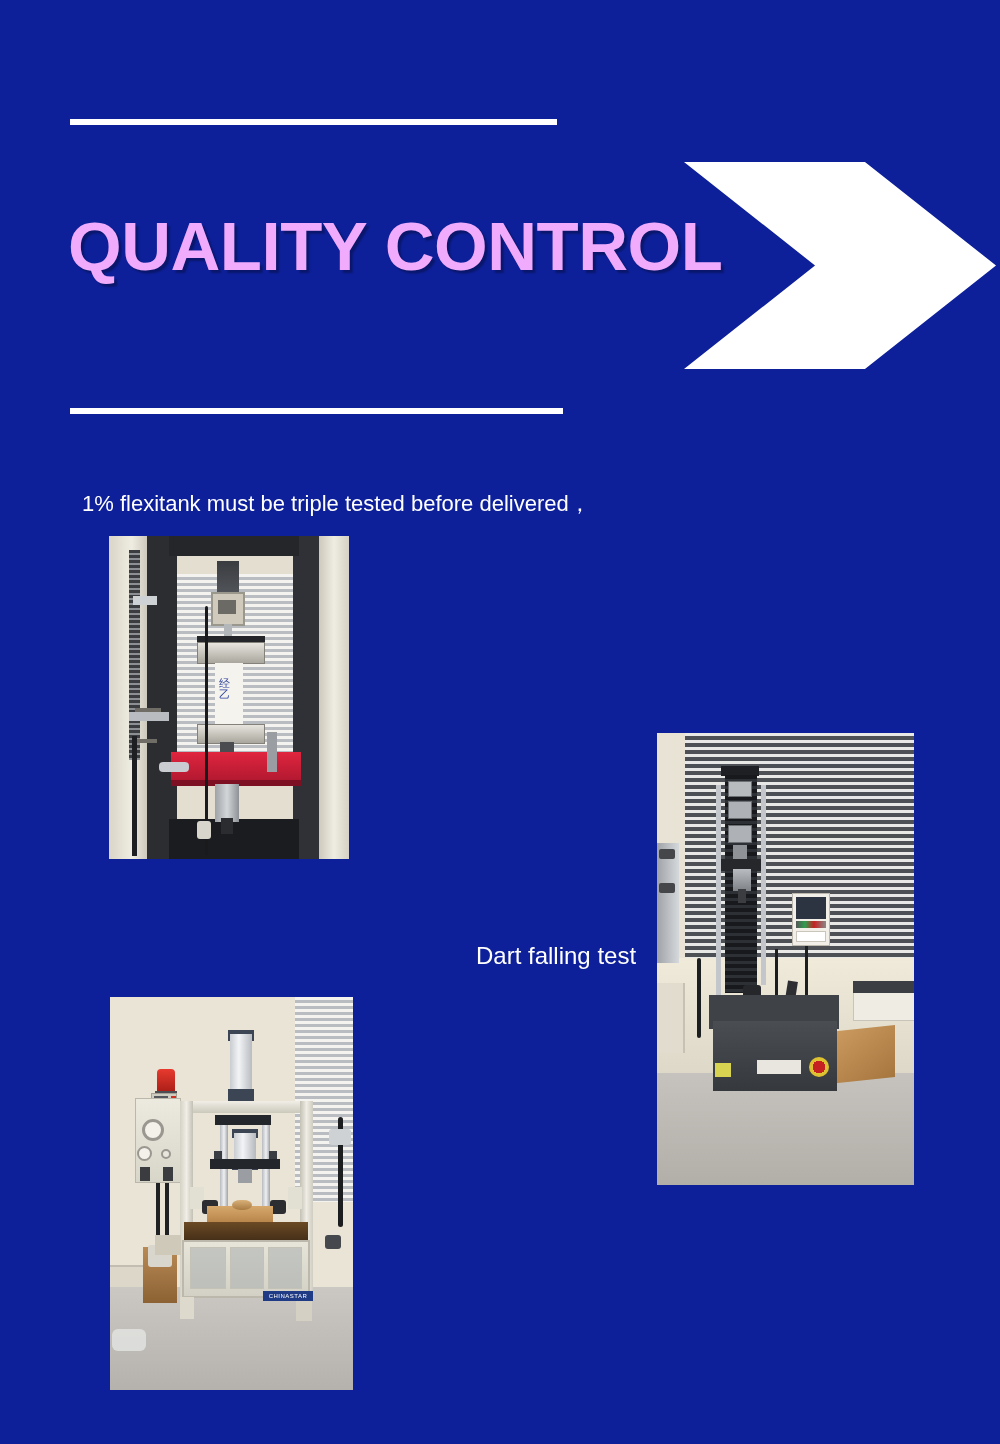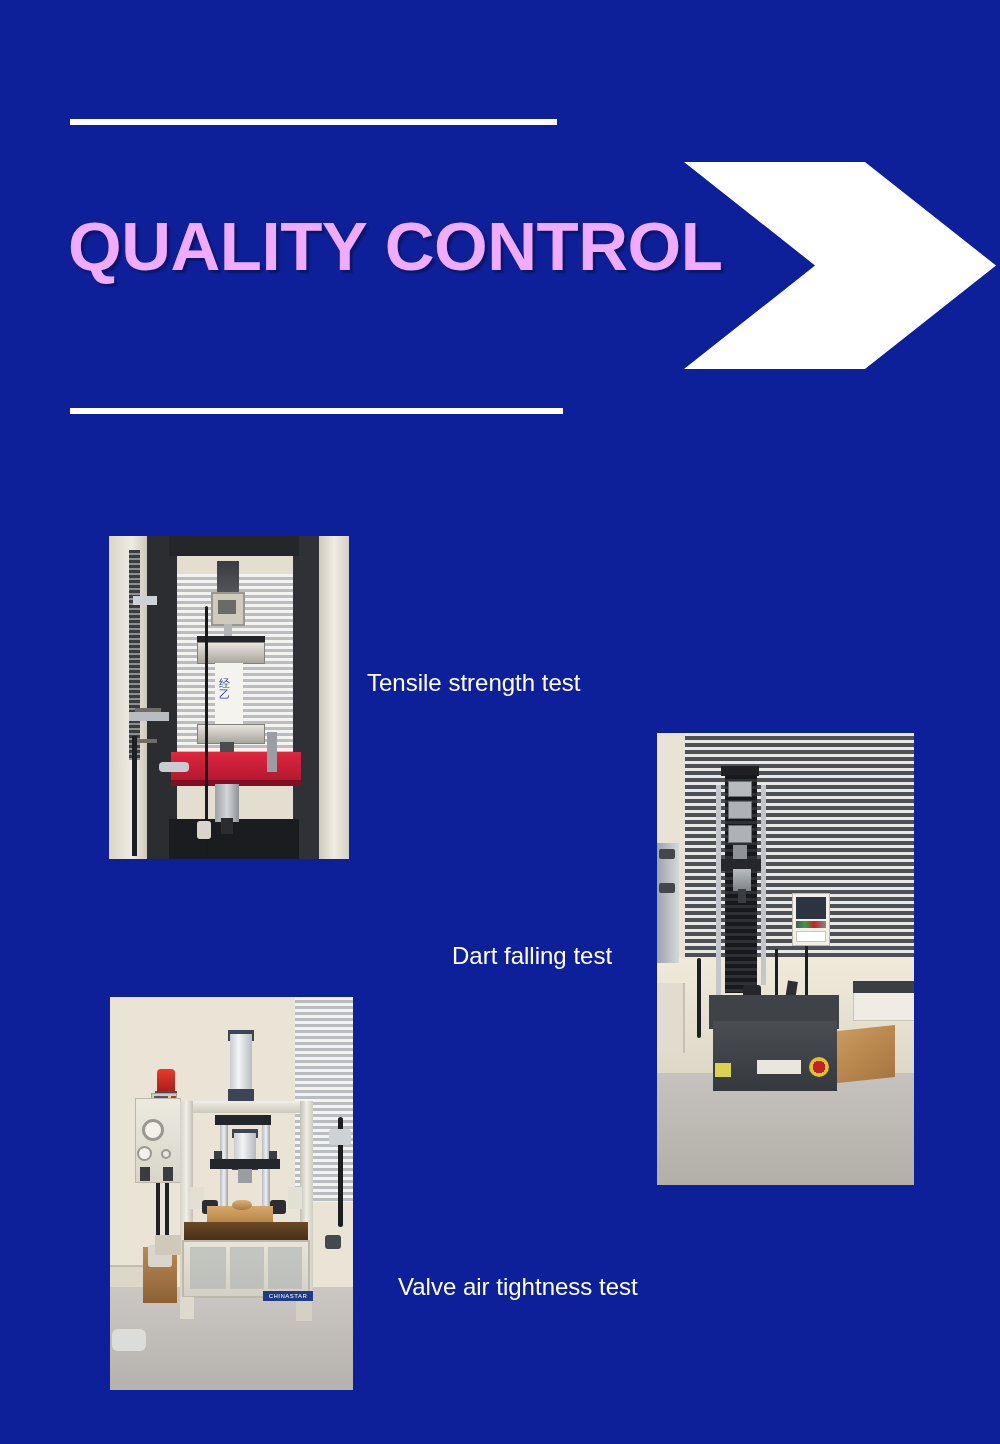--- a/index.html
+++ b/index.html
@@ -63,21 +63,21 @@
   }
 
   
   .caption {
     position: absolute;
     font-size: 24px;
     color: #ffffff;
     white-space: nowrap;
   }
   .cap-tensile { left: 367px; top: 669px; }
-  .cap-dart    { left: 452px; top: 942px; }
+  .cap-dart    { left: 476px; top: 942px; }
   .cap-valve   { left: 398px; top: 1273px; }
 
   
   .photo {
     position: absolute;
     overflow: hidden;
     background: #cfcabc;
   }
   .photo-tensile { left: 109px; top: 536px;  width: 240px; height: 323px; }
   .photo-dart    { left: 657px; top: 733px;  width: 257px; height: 452px; }
@@ -236,20 +236,21 @@
 <div class="page">
 
   <div class="rule rule-top"></div>
 
   <div class="arrow"></div>
 
   <div class="title">QUALITY CONTROL</div>
 
   <div class="rule rule-bot"></div>
 
+  <div class="lede">1% flexitank must be triple tested before delivered，</div>
 
   <div class="photo photo-tensile">
     <div class="wall"></div>
     <div class="blinds t-back"></div>
     <div class="t-col-l"></div>
     <div class="t-col-r"></div>
     <div class="t-frame-l"></div>
     <div class="t-frame-r"></div>
     <div class="t-screw"></div>
     <div class="t-screw2"></div>
@@ -273,21 +274,20 @@
     <div class="t-table2"></div>
     <div class="t-handle"></div>
     <div class="t-post"></div>
     <div class="t-post2"></div>
     <div class="t-tool"></div>
     <div class="t-cable"></div>
     <div class="t-cable2"></div>
     <div class="t-plug"></div>
   </div>
 
-  <div class="caption cap-tensile">Tensile strength test</div>
 
   <div class="photo photo-dart">
     <div class="wall"></div>
     <div class="d-wallL"></div>
     <div class="blinds-dark d-blinds"></div>
     <div class="d-wainsc"></div>
     <div class="d-floor"></div>
     <div class="d-skirt"></div>
     <div class="d-pipes"></div>
     <div class="d-pipe2"></div>
@@ -377,15 +377,14 @@
     <div class="v-glass2"></div>
     <div class="v-glass3"></div>
     <div class="v-legL"></div>
     <div class="v-legR"></div>
     <div class="v-brand">CHINASTAR</div>
     <div class="v-cart"></div>
     <div class="v-cartI"></div>
     <div class="v-cartBx"></div>
   </div>
 
-  <div class="caption cap-valve">Valve air tightness test</div>
 
 </div>
 
 </body></html>

